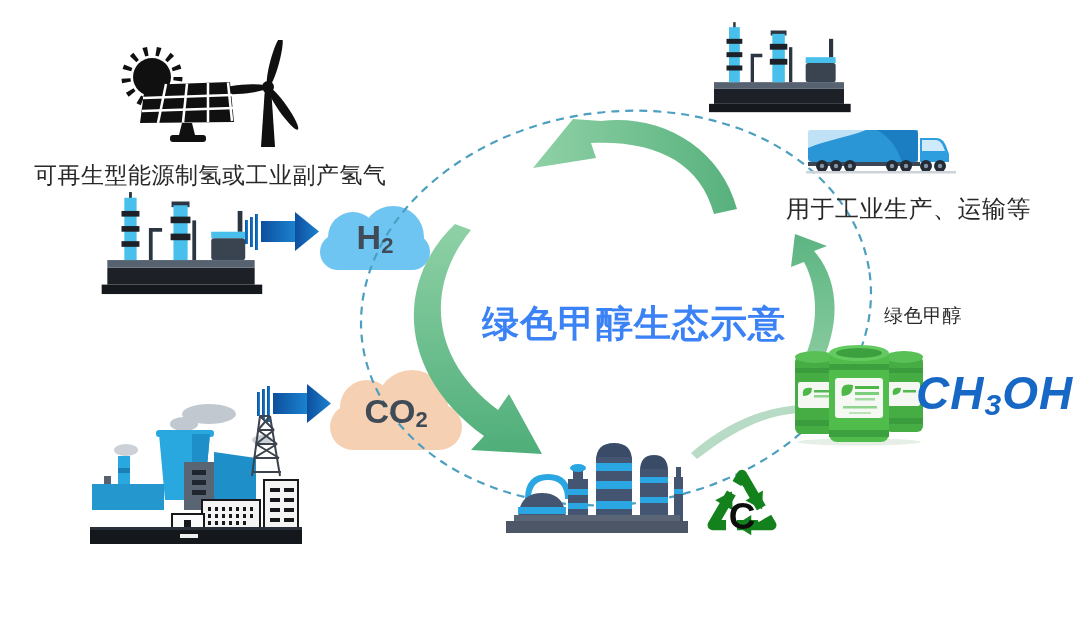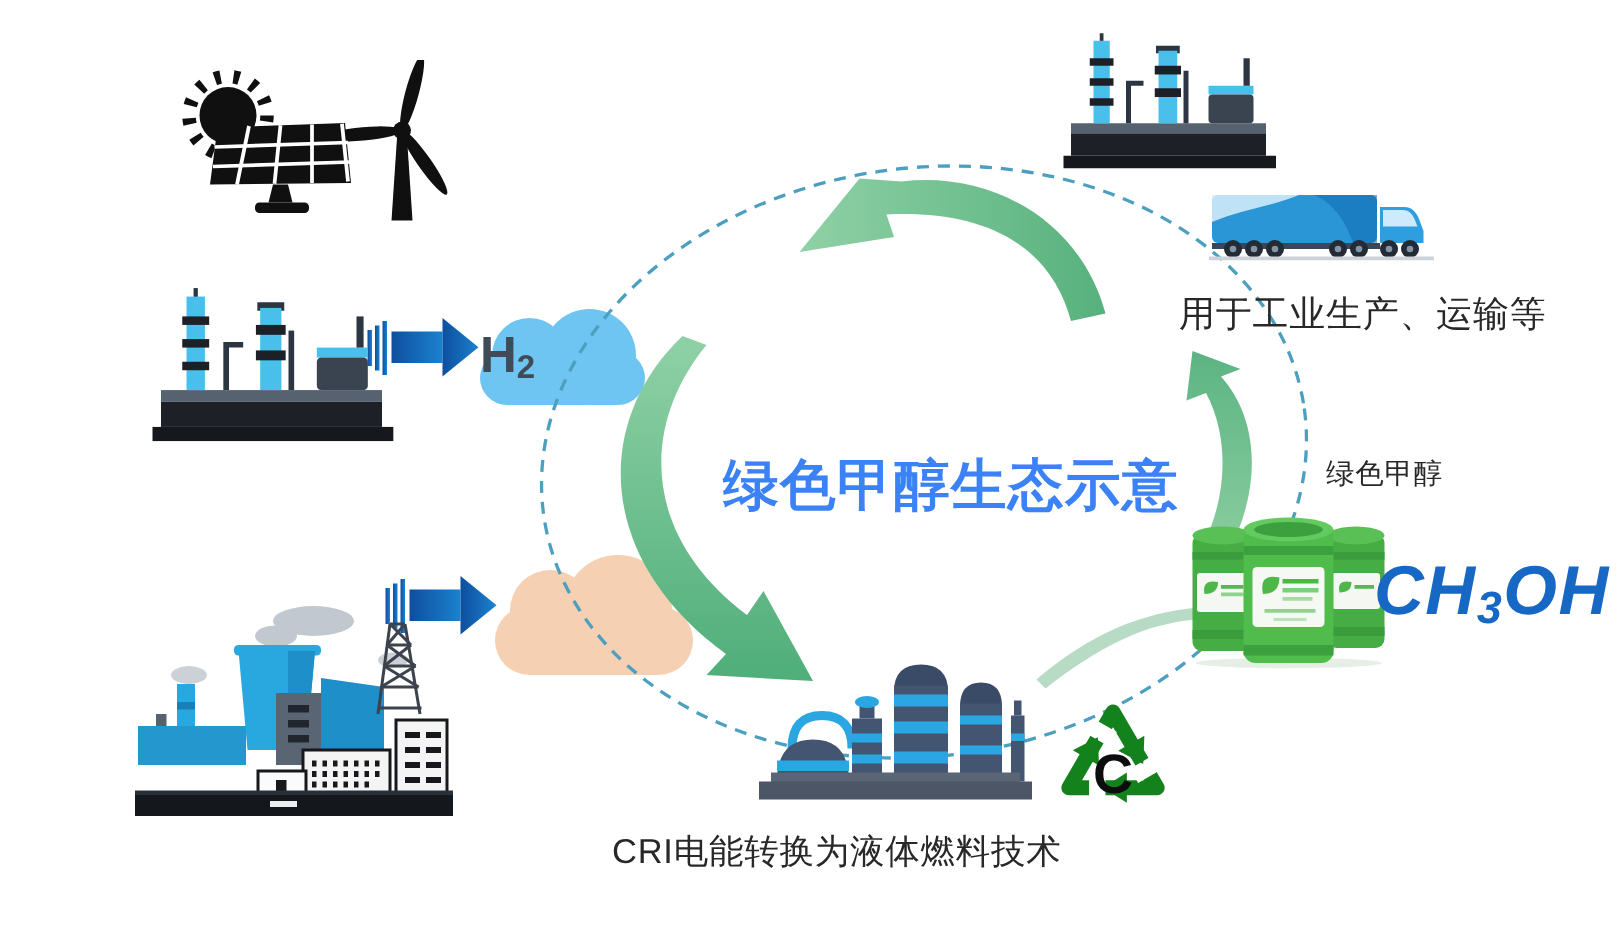--- a/index.html
+++ b/index.html
@@ -11,21 +11,21 @@
          letter-spacing:1px;white-space:nowrap;}
   
   .cloud{position:absolute;}
   .cloud:before,.cloud:after{content:"";position:absolute;border-radius:50%;background:inherit;}
   .c-h2{left:320px;top:234px;width:110px;height:36px;border-radius:18px;background:#6ec5f1;}
   .c-h2:before{width:50px;height:50px;left:8px;top:-22px;}
   .c-h2:after{width:62px;height:62px;left:42px;top:-28px;}
   .c-co2{left:330px;top:404px;width:132px;height:46px;border-radius:23px;background:#f6d0b2;}
   .c-co2:before{width:54px;height:54px;left:10px;top:-24px;}
   .c-co2:after{width:72px;height:72px;left:46px;top:-34px;}
-  .cloud-formula{position:absolute;font-weight:700;color:#3f4b57;}
+  .cloud-formula{position:absolute;font-weight:700;color:#3f4b57;text-align:center;}
   .cf-h2{left:320px;top:218px;width:110px;font-size:34px;}
   .cf-co2{left:330px;top:392px;width:132px;font-size:34px;}
   .cloud-formula .sub{font-size:22px;vertical-align:-4px;}
   .formula-big{position:absolute;left:916px;top:366px;font-size:46px;font-weight:700;
                color:#1767c5;white-space:nowrap;letter-spacing:1px;font-style:italic;}
   .formula-big .sub{font-size:30px;vertical-align:-6px;}
   .overlay{position:absolute;left:0;top:0;pointer-events:none;}
 </style>
 </head>
 <body>
@@ -77,20 +77,21 @@
       C 820 292, 818 332, 802 363 Z"></path>
 
     <path fill="#b7dbc4" d="M 691 453
       C 726 423, 761 408, 800 405 L 799 413 C 764 415, 733 431, 697 459 Z"></path>
 
     <use href="#blueArrow"></use>
     <use href="#blueArrow" transform="translate(12,172)"></use>
   </svg>
 
   <div class="cloud-formula cf-h2"><span>H</span><span class="sub">2</span></div>
+  <div class="cloud-formula cf-co2"><span>CO</span><span class="sub">2</span></div>
 
   <svg class="abs" style="left:114px;top:40px" width="192" height="114" viewBox="0 0 192 114">
     <g fill="#101010">
       <circle cx="38" cy="37" r="19"></circle>
       <circle cx="38" cy="37" r="26" fill="none" stroke="#101010" stroke-width="9" stroke-dasharray="4 8.6"></circle>
       <polygon points="31,45 116,42 120,82 26,83"></polygon>
       <polygon points="68,83 78,83 81,95 65,95"></polygon>
       <rect x="56" y="95" width="36" height="7" rx="3"></rect>
       <polygon points="151,47 157,47 161,107 147,107"></polygon>
       <ellipse cx="26" cy="0" rx="26" ry="4.5" transform="translate(154,47) rotate(-75)"></ellipse>
@@ -316,20 +317,20 @@
       <rect x="42" y="34" width="48" height="40" rx="3" fill="#f6f8f4"></rect>
       <path d="M49 52 Q46 38 60 41 Q60 52 49 52 Z" fill="#4db848"></path>
       <rect x="62" y="42" width="24" height="3" fill="#4db848"></rect>
       <rect x="62" y="48" width="24" height="3" fill="#7ccf7a"></rect>
       <rect x="62" y="54" width="20" height="2.5" fill="#a5dba3"></rect>
       <rect x="50" y="62" width="34" height="2.5" fill="#8fd48d"></rect>
       <rect x="56" y="68" width="22" height="2" fill="#b9e4b7"></rect>
     </g>
   </svg>
 
+  <div class="lbl" style="left:34px;top:160px">可再生型能源制氢或工业副产氢气</div>
   <div class="title">绿色甲醇生态示意</div>
   <div class="lbl" style="left:786px;top:193px;font-size:24px">用于工业生产、运输等</div>
   <div class="lbl" style="left:884px;top:303px;font-size:19px">绿色甲醇</div>
-  <div class="lbl" style="left:408px;top:552px">CRI电能转换为液体燃料技术</div>
 
   <div class="formula-big"><span>CH</span><span class="sub">3</span><span>OH</span></div>
 
 </div>
 
 </body></html>

